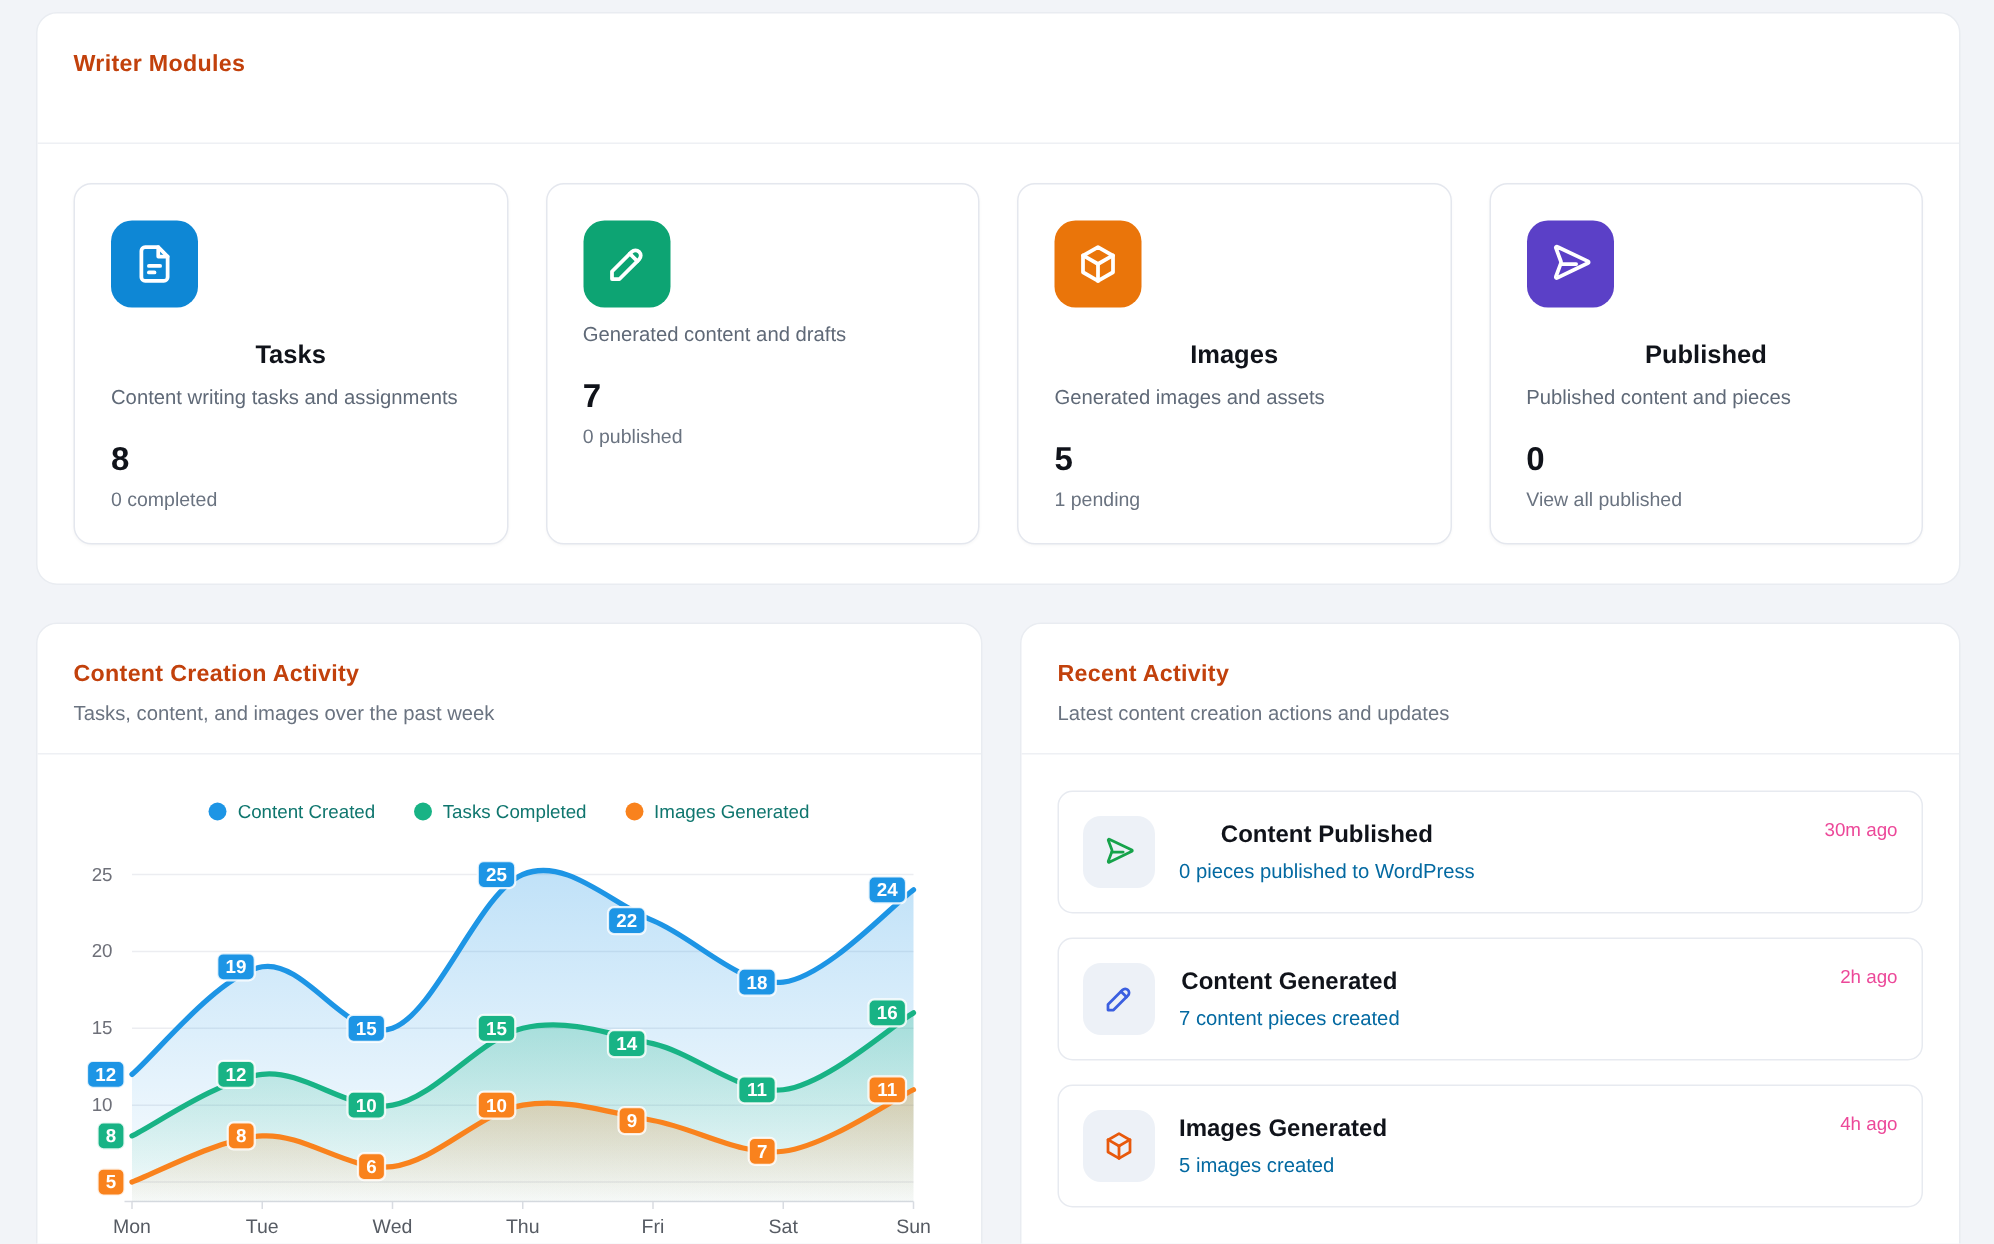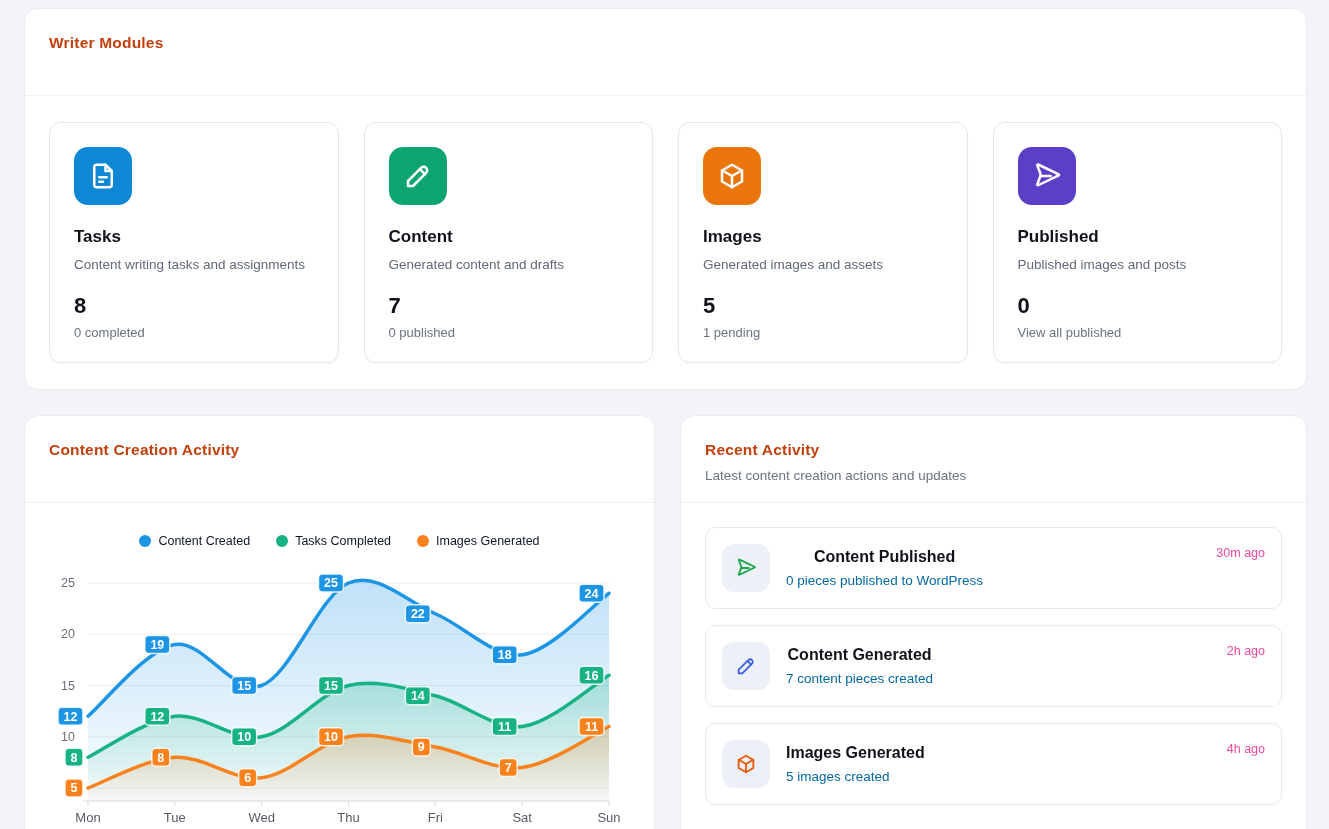--- a/index.html
+++ b/index.html
@@ -27,31 +27,31 @@
   .module-card {
     flex:1; height:241px; background:#fff; cursor:pointer;
     border:1px solid #e4e7ee; border-radius:12px; padding:24px;
     box-shadow:0 1px 2px rgba(16,24,40,.03);
   }
   .card-icon {
     width:58px; height:58px; border-radius:14px;
     display:flex; align-items:center; justify-content:center; color:#fff;
   }
   .card-icon svg { width:30px; height:30px; }
-  .card-title { margin-top:22px; font-size:17px; font-weight:700; }
+  .card-title { margin-top:22px; font-size:17px; font-weight:700;text-align:center; }
   .card-desc  { margin-top:10px; font-size:13.5px; color:#5f6977; }
   .card-count { margin-top:21px; font-size:22px; font-weight:700; }
   .card-sub   { margin-top:6px; font-size:13px; color:#6a7380; }
 
   
   .chart-legend {
     position:absolute; top:118px; left:0; right:0;
     display:flex; justify-content:center; gap:26px;
   }
-  .legend-item { display:flex; align-items:center; gap:7px; font-size:12.5px; color:#0f172a; cursor:pointer; }
+  .legend-item { display:flex; align-items:center; gap:7px; font-size:12.5px; color:#0f766e; cursor:pointer; }
   .legend-dot  { width:12px; height:12px; border-radius:50%; }
   #chart-svg { position:absolute; left:0; top:150px; }
 
   
   .activity-list { padding:24px; display:flex; flex-direction:column; gap:16px; }
   .activity-item {
     position:relative; height:82px; display:flex; align-items:center; gap:16px;
     border:1px solid #e7eaf0; border-radius:10px; padding:16px; cursor:pointer;
     background:#fff;
   }
@@ -109,21 +109,20 @@
       <div class="card-count">8</div>
       <div class="card-sub">0 completed</div>
     </div>
 
     <div class="module-card">
       <div class="card-icon" style="background-color: rgb(13, 164, 115);">
         <svg viewBox="0 0 24 24">
             <use href="#ic-pencil"></use>
           </svg>
       </div>
-      <div class="card-title">Content</div>
       <div class="card-desc">Generated content and drafts</div>
       <div class="card-count">7</div>
       <div class="card-sub">0 published</div>
     </div>
 
     <div class="module-card">
       <div class="card-icon" style="background-color: rgb(234, 117, 10);">
         <svg viewBox="0 0 24 24">
             <use href="#ic-cube"></use>
           </svg>
@@ -134,31 +133,32 @@
       <div class="card-sub">1 pending</div>
     </div>
 
     <div class="module-card">
       <div class="card-icon" style="background-color: rgb(91, 64, 199);">
         <svg viewBox="0 0 24 24">
             <use href="#ic-send"></use>
           </svg>
       </div>
       <div class="card-title">Published</div>
-      <div class="card-desc">Published images and posts</div>
+      <div class="card-desc">Published content and pieces</div>
       <div class="card-count">0</div>
       <div class="card-sub">View all published</div>
     </div>
 
   </div>
 </section>
 
 <section class="panel" id="panel-chart">
   <div class="panel-header">
     <div class="panel-title">Content Creation Activity</div>
+    <div class="panel-sub">Tasks, content, and images over the past week</div>
   </div>
 
   <div class="chart-legend">
     <div class="legend-item">
       <span class="legend-dot" style="background-color: rgb(29, 149, 229);"></span>
       <span>Content Created</span>
     </div>
     <div class="legend-item">
       <span class="legend-dot" style="background-color: rgb(24, 179, 133);"></span>
       <span>Tasks Completed</span>

